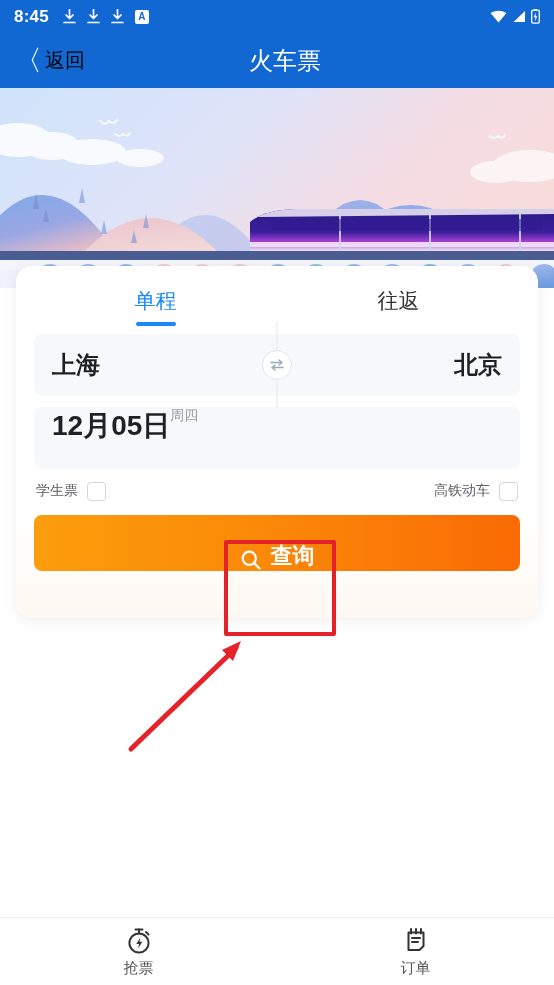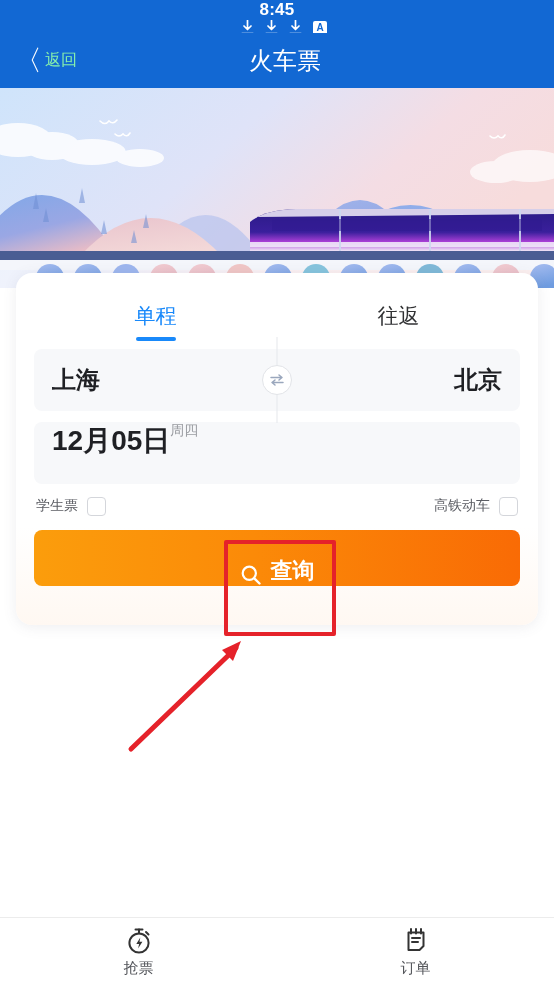--- a/index.html
+++ b/index.html
@@ -15,21 +15,20 @@
     background: #ffffff;
   }
 
   
   .statusbar {
     position: absolute; top: 0; left: 0;
     width: 554px; height: 33px;
     background: #1268d3;
     display: flex; align-items: center;
     padding: 0 14px;
-    flex-direction: column;
   }
   .status-time {
     color: #ffffff; font-size: 17px; font-weight: bold;
     letter-spacing: 0.2px;
   }
   .status-left-icons {
     display: flex; align-items: center; gap: 11px; margin-left: 14px;
   }
   .status-right {
     margin-left: auto; display: flex; align-items: center; gap: 5px;
@@ -52,44 +51,44 @@
   .nav-back {
     display: flex; align-items: center;
     margin-left: 14px;
     color: #ffffff;
     cursor: pointer;
   }
   .nav-chevron {
     font-size: 28px; line-height: 1; font-weight: 300;
     margin-right: 3px; color: #ffffff;
   }
-  .nav-back-label { font-size: 16px; color: #86efac; }
+  .nav-back-label { font-size: 20px; color: #000000; }
   .nav-title {
     position: absolute; left: 16px; right: 0;
     text-align: center;
     font-size: 24px; color: #ffffff;
     pointer-events: none;
   }
 
   
   .hero {
     position: absolute; top: 88px; left: 0;
     width: 554px; height: 200px;
     overflow: hidden;
   }
   .hero svg { display: block; width: 554px; height: 200px; }
 
   
   .card {
-    position: absolute; top: 273px; left: 16px;
+    position: absolute; top: 266px; left: 16px;
     width: 522px; height: 352px;
     background: linear-gradient(to bottom, #ffffff 0%, #ffffff 72%, #fff8f2 100%);
     border-radius: 16px;
     box-shadow: 0 2px 14px rgba(90,90,110,0.10);
-    padding: 12px 18px;
+    padding: 4px 18px;
   }
 
   .tabs {
     display: flex; height: 62px; align-items: center;
   }
   .tab {
     flex: 1; text-align: center;
     position: relative;
     height: 62px;
     display: flex; align-items: center; justify-content: center;

